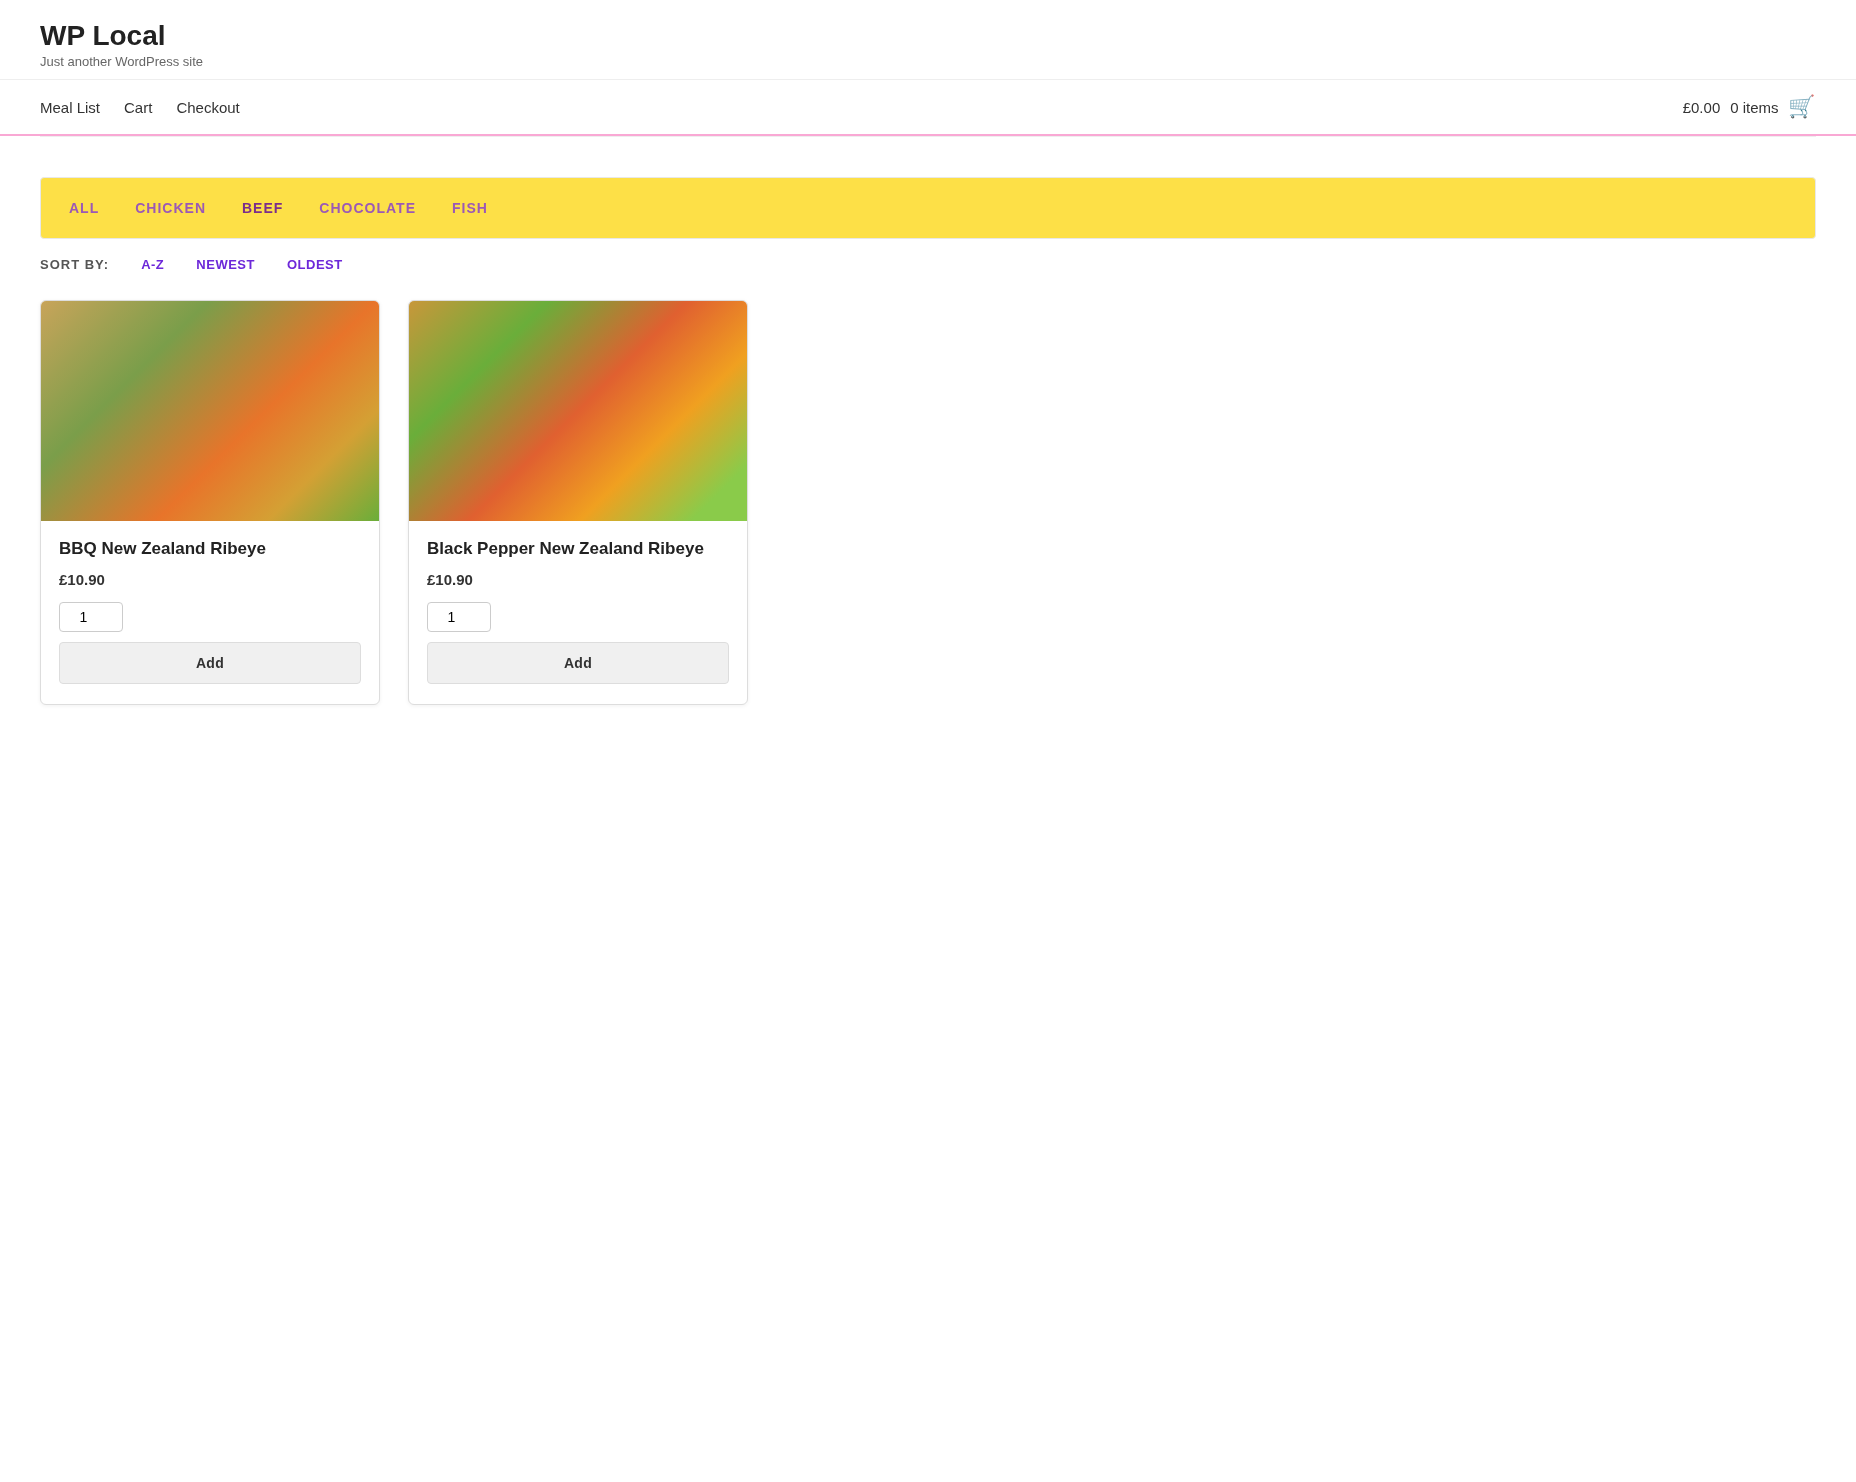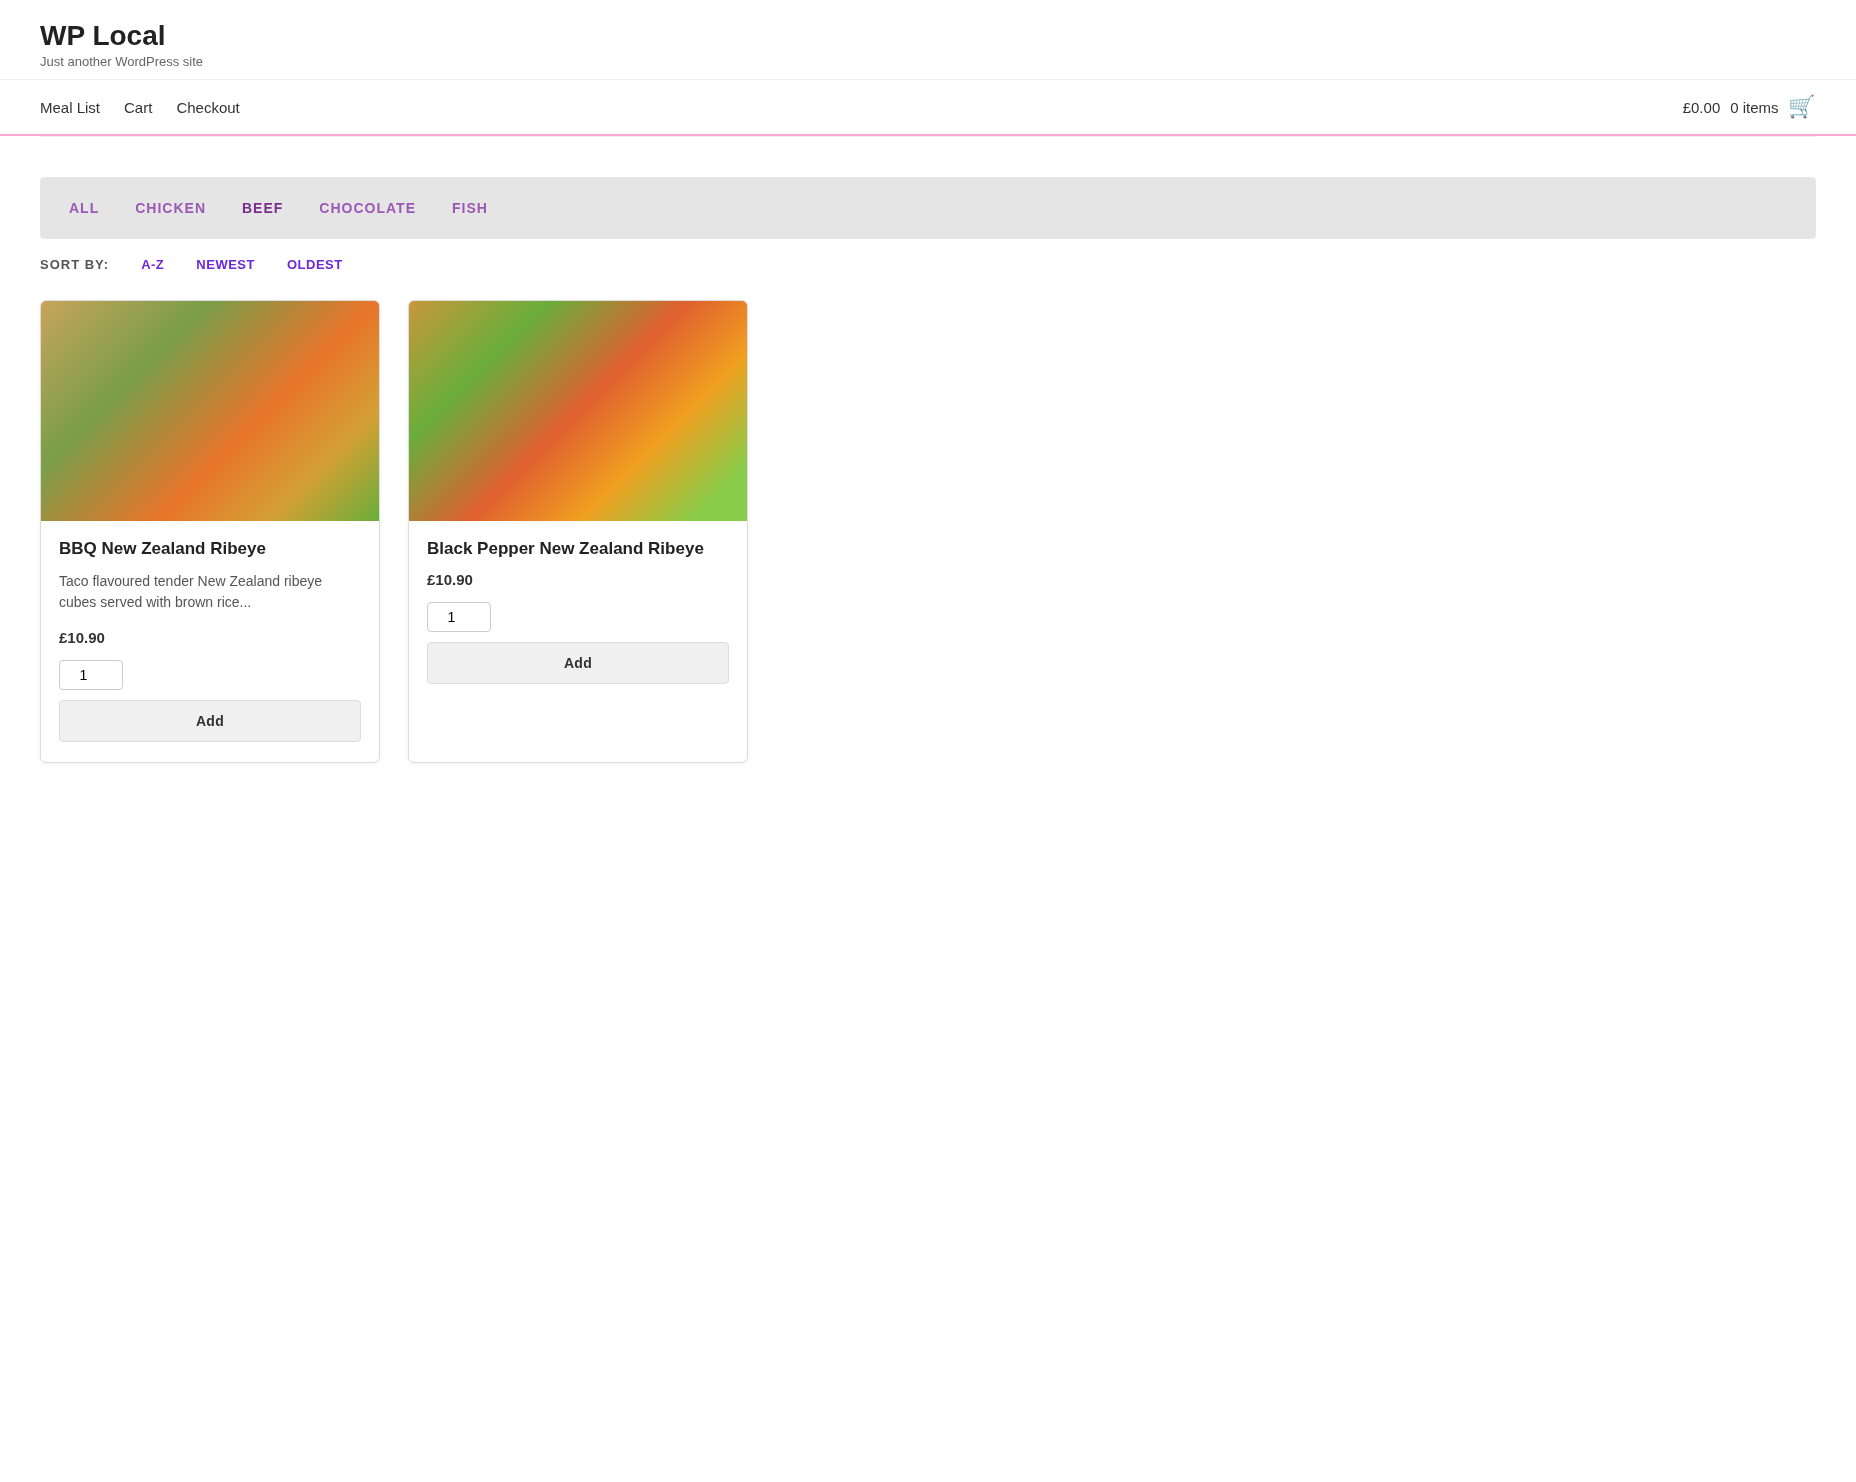--- a/index.html
+++ b/index.html
@@ -12,21 +12,21 @@
 
     
     .main-nav { display: flex; align-items: center; padding: 14px 40px; border-bottom: 2px solid #f9a8d4; }
     .nav-links { display: flex; gap: 24px; flex: 1; }
     .nav-link { text-decoration: none; color: #333; font-size: 15px; }
     .cart-area { display: flex; align-items: center; gap: 10px; font-size: 15px; }
     .cart-total { color: #333; }
     .cart-icon { font-size: 22px; color: #333; cursor: pointer; }
 
     
-    .filter-bar { margin: 40px 40px 0; background: #e5e5e5; border: 1px solid #e8e8e8; border-radius: 4px; padding: 22px 28px; display: flex; gap: 36px; align-items: center; }
+    .filter-bar { margin: 40px 40px 0; background: #fde047; border: 1px solid #e8e8e8; border-radius: 4px; padding: 22px 28px; display: flex; gap: 36px; align-items: center; }
     .filter-item { font-size: 14px; font-weight: 600; letter-spacing: 1px; color: #9b59b6; cursor: pointer; text-decoration: none; }
     .filter-item.active { color: #7b2d8b; font-weight: 800; }
 
     
     .sort-bar { margin: 18px 40px 0; display: flex; align-items: center; gap: 32px; }
     .sort-label { font-size: 13px; font-weight: 700; letter-spacing: 1px; color: #555; }
     .sort-item { font-size: 13px; font-weight: 600; letter-spacing: 0.5px; color: #6d28d9; cursor: pointer; }
 
     
     .products-grid { display: flex; flex-wrap: wrap; gap: 28px; padding: 28px 40px 60px; }
@@ -83,21 +83,20 @@
   <span class="sort-item">NEWEST</span>
   <span class="sort-item">OLDEST</span>
 </div>
 
 <div class="products-grid">
 
   <div class="product-card">
     <div class="product-img-placeholder food-img-1"></div>
     <div class="product-body">
       <div class="product-name">BBQ New Zealand Ribeye</div>
-      <div class="product-desc">Taco flavoured tender New Zealand ribeye cubes served with brown rice...</div>
       <div class="product-price">£10.90</div>
       <div class="product-actions">
         <input class="qty-input" type="number" value="1" min="1" style="">
         <button class="add-button">Add</button>
       </div>
     </div>
   </div>
 
   <div class="product-card">
     <div class="product-img-placeholder food-img-2"></div>

